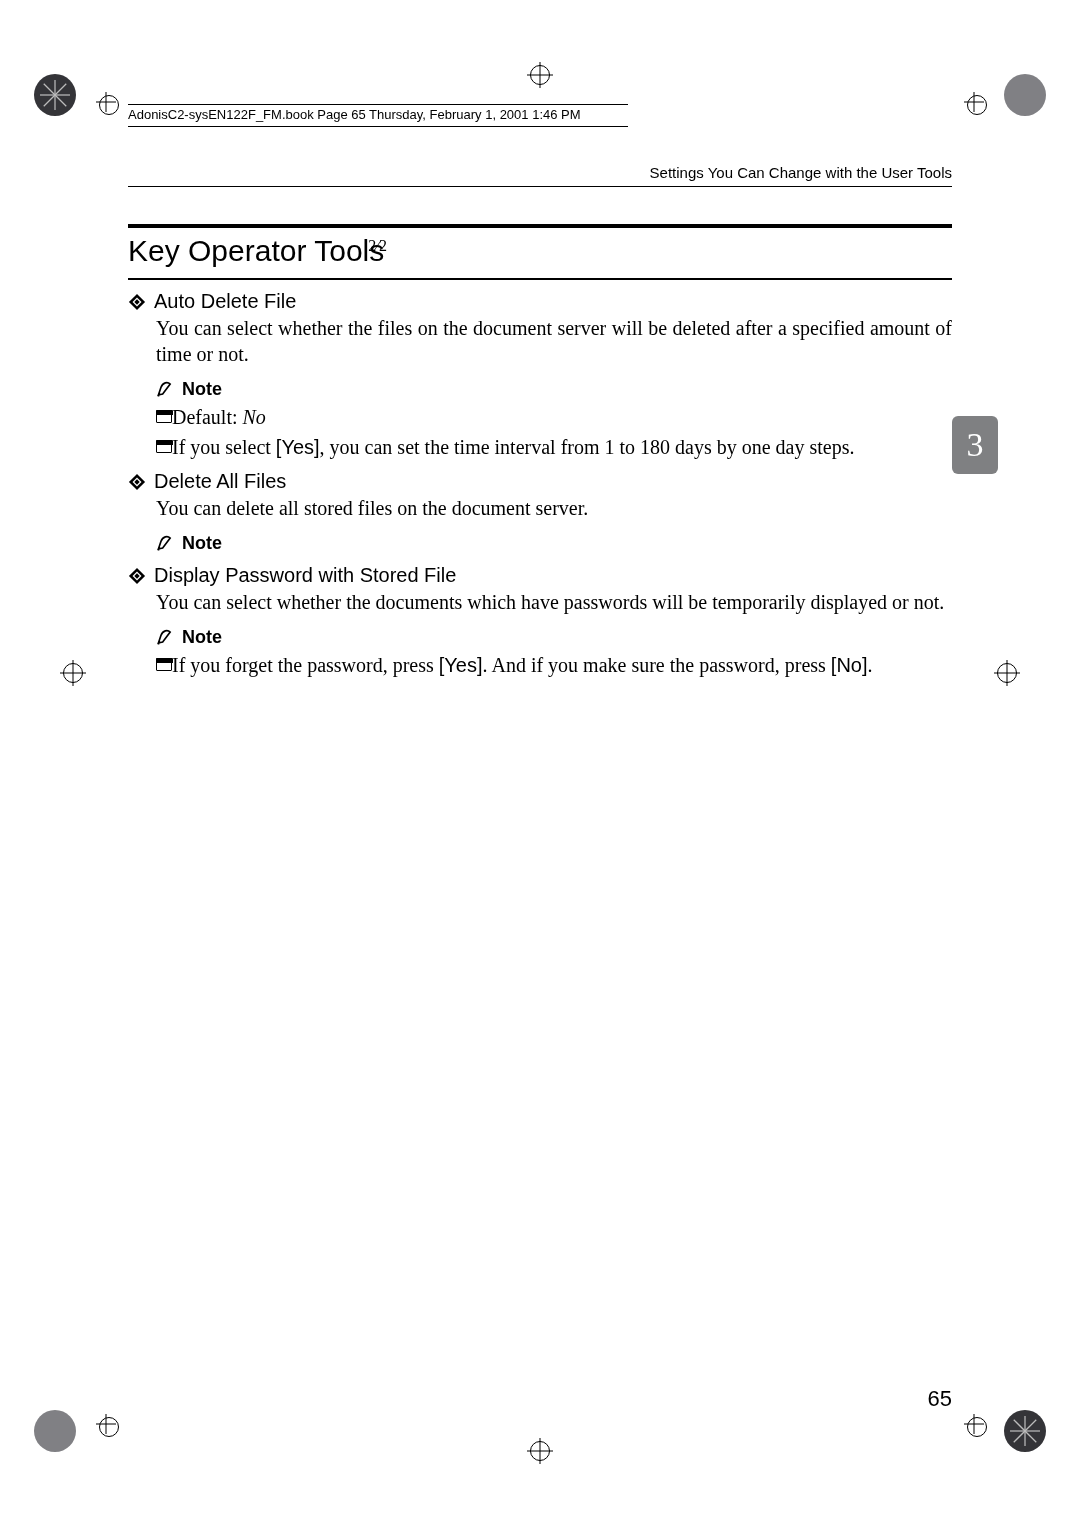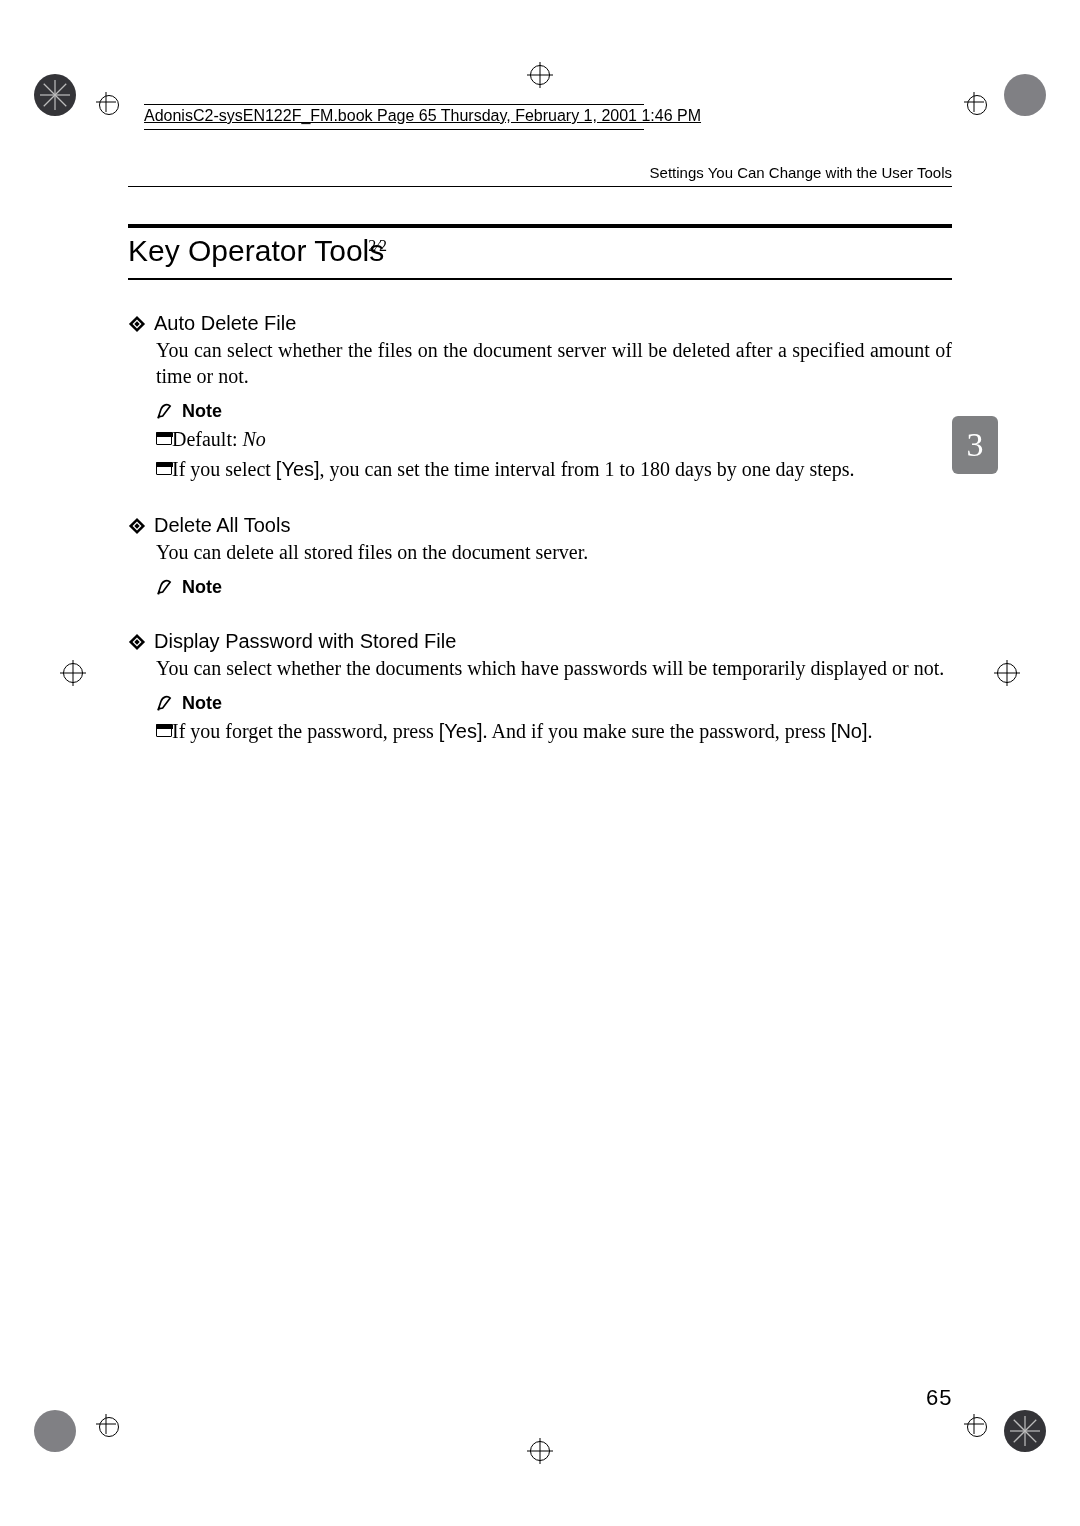--- a/index.html
+++ b/index.html
@@ -35,42 +35,42 @@
   }
   .star svg { width:100%; height:100%; }
   .page-frame {
     position:absolute;
     top:104px; left:128px;
     width:824px; height:1318px;
   }
   .rule-thin { border-top:1px solid #000; }
   .book-info {
     font-family: Arial, Helvetica, sans-serif;
-    font-size:16px;
-    position:absolute; top:0; left:16px;text-decoration:underline;
+    font-size:13px;
+    position:absolute; top:0; left:0;
   }
   .running-head {
     position:absolute; top:60px; right:0;
     font-family: Arial, Helvetica, sans-serif;
     font-size:15px;
   }
   .head-rule { position:absolute; top:82px; left:0; width:100%; }
   .content { position:absolute; top:120px; left:0; width:100%; }
   .sec-rule-thick { border-top:4px solid #000; margin-bottom:6px; }
   .sec-rule-thin { border-top:2px solid #000; margin-top:10px; }
   .section-title {
     font-family: Arial, Helvetica, sans-serif;
     font-size:30px;
     margin: 6px 0 4px 0;
   }
   .sup2 {
     font-family:"Times New Roman", serif;
     font-size:16px; vertical-align: top; position:relative; top:3px; left:-16px;
   }
-  .item { margin-top:32px; }
+  .item { margin-top:10px; }
   .item-head {
     font-family: Arial, Helvetica, sans-serif;
     font-size:20px;
     display:flex; align-items:center; gap:8px;
   }
   .diamond-icon {
     width:18px; height:18px; flex:0 0 auto;
   }
   .item-body {
     font-family:"Times New Roman", serif;
@@ -103,21 +103,21 @@
   .italic { font-style: italic; }
   .chapter-tab {
     position:absolute; top:312px; right:-46px;
     width:46px; height:58px; background:#7f8082;
     border-radius:6px;
     color:#fff; font-family:"Times New Roman", serif; font-size:34px;
     display:flex; align-items:center; justify-content:center;
   }
   .page-num {
     position:absolute; bottom:10px; right:0;
-    font-family:Liberation Mono, monospace; font-size:22px;
+    font-family:Liberation Sans, sans-serif; font-size:22px;
   }
 </style>
 </head>
 <body>
 
 <div class="corner-color cc-tl">
   <div class="star" style="top:6px;left:6px;">
     <svg viewBox="0 0 24 24">
         <g stroke="#bbb" stroke-width="1" fill="none">
       <line x1="12" y1="0" x2="12" y2="24"></line>
@@ -237,21 +237,21 @@
 
     <div class="item">
       <div class="item-head">
         <span class="diamond-icon">
           <svg viewBox="0 0 20 20">
               <polygon points="10,1 19,10 10,19 1,10" fill="#000"></polygon>
               <polygon points="10,5 15,10 10,15 5,10" fill="#fff"></polygon>
               <polygon points="10,7 13,10 10,13 7,10" fill="#000"></polygon>
             </svg>
         </span>
-        <span>Delete All Tools</span>
+        <span>Delete All Files</span>
       </div>
       <div class="item-body">You can delete all stored files on the document server.</div>
       <div class="note-head">
         <span class="pencil-icon">
           <svg viewBox="0 0 24 24">
               <path d="M3 19 L6 10 C8 4 14 3 17 6 L8 18 Z" fill="none" stroke="#000" stroke-width="2"></path>
               <path d="M3 19 L3 21" stroke="#000" stroke-width="2"></path>
             </svg>
         </span>
         <span>Note</span>

